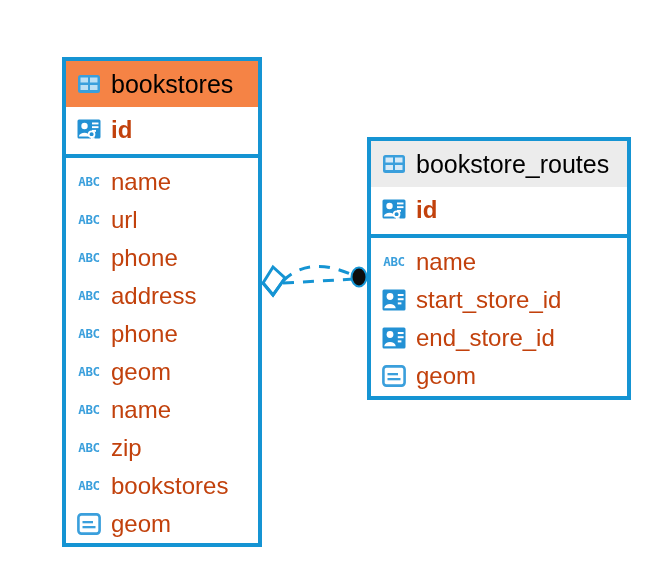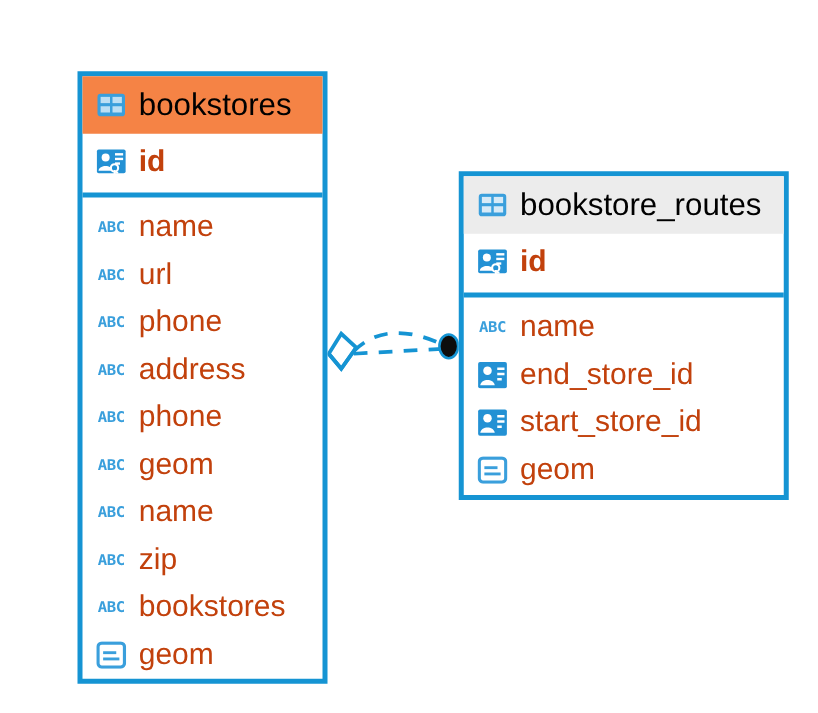--- a/index.html
+++ b/index.html
@@ -283,35 +283,35 @@
         <span class="icon-slot">
           <svg width="24" height="22" viewBox="0 0 24 22" xmlns="http://www.w3.org/2000/svg">
             <rect x="0.5" y="0.5" width="23" height="21" rx="1.5" fill="#2391d4"></rect>
             <circle cx="8" cy="7.5" r="3.4" fill="#ffffff"></circle>
             <path d="M 2.2 19.2 C 3.1 13.6 12.9 13.6 13.8 19.2 Z" fill="#ffffff"></path>
             <rect x="15.8" y="5.0" width="5.8" height="2.0" fill="#ffffff"></rect>
             <rect x="15.8" y="9.2" width="5.8" height="2.0" fill="#ffffff"></rect>
             <rect x="15.8" y="13.4" width="3.6" height="2.0" fill="#ffffff"></rect>
           </svg>
         </span>
-        <span class="field-label">end_store_id</span>
+        <span class="field-label">start_store_id</span>
       </div>
 
       <div class="field-row">
         <span class="icon-slot">
           <svg width="24" height="22" viewBox="0 0 24 22" xmlns="http://www.w3.org/2000/svg">
             <rect x="0.5" y="0.5" width="23" height="21" rx="1.5" fill="#2391d4"></rect>
             <circle cx="8" cy="7.5" r="3.4" fill="#ffffff"></circle>
             <path d="M 2.2 19.2 C 3.1 13.6 12.9 13.6 13.8 19.2 Z" fill="#ffffff"></path>
             <rect x="15.8" y="5.0" width="5.8" height="2.0" fill="#ffffff"></rect>
             <rect x="15.8" y="9.2" width="5.8" height="2.0" fill="#ffffff"></rect>
             <rect x="15.8" y="13.4" width="3.6" height="2.0" fill="#ffffff"></rect>
           </svg>
         </span>
-        <span class="field-label">start_store_id</span>
+        <span class="field-label">end_store_id</span>
       </div>
 
       <div class="field-row">
         <span class="icon-slot">
           <svg width="24" height="22" viewBox="0 0 24 22" xmlns="http://www.w3.org/2000/svg">
             <rect x="1.4" y="1.4" width="21.2" height="19.2" rx="3" fill="#ffffff" stroke="#3a9fdc" stroke-width="2.6"></rect>
             <rect x="5.5" y="8.0" width="10.5" height="2.3" fill="#3a9fdc"></rect>
             <rect x="5.5" y="13.0" width="13.0" height="2.3" fill="#3a9fdc"></rect>
           </svg>
         </span>

